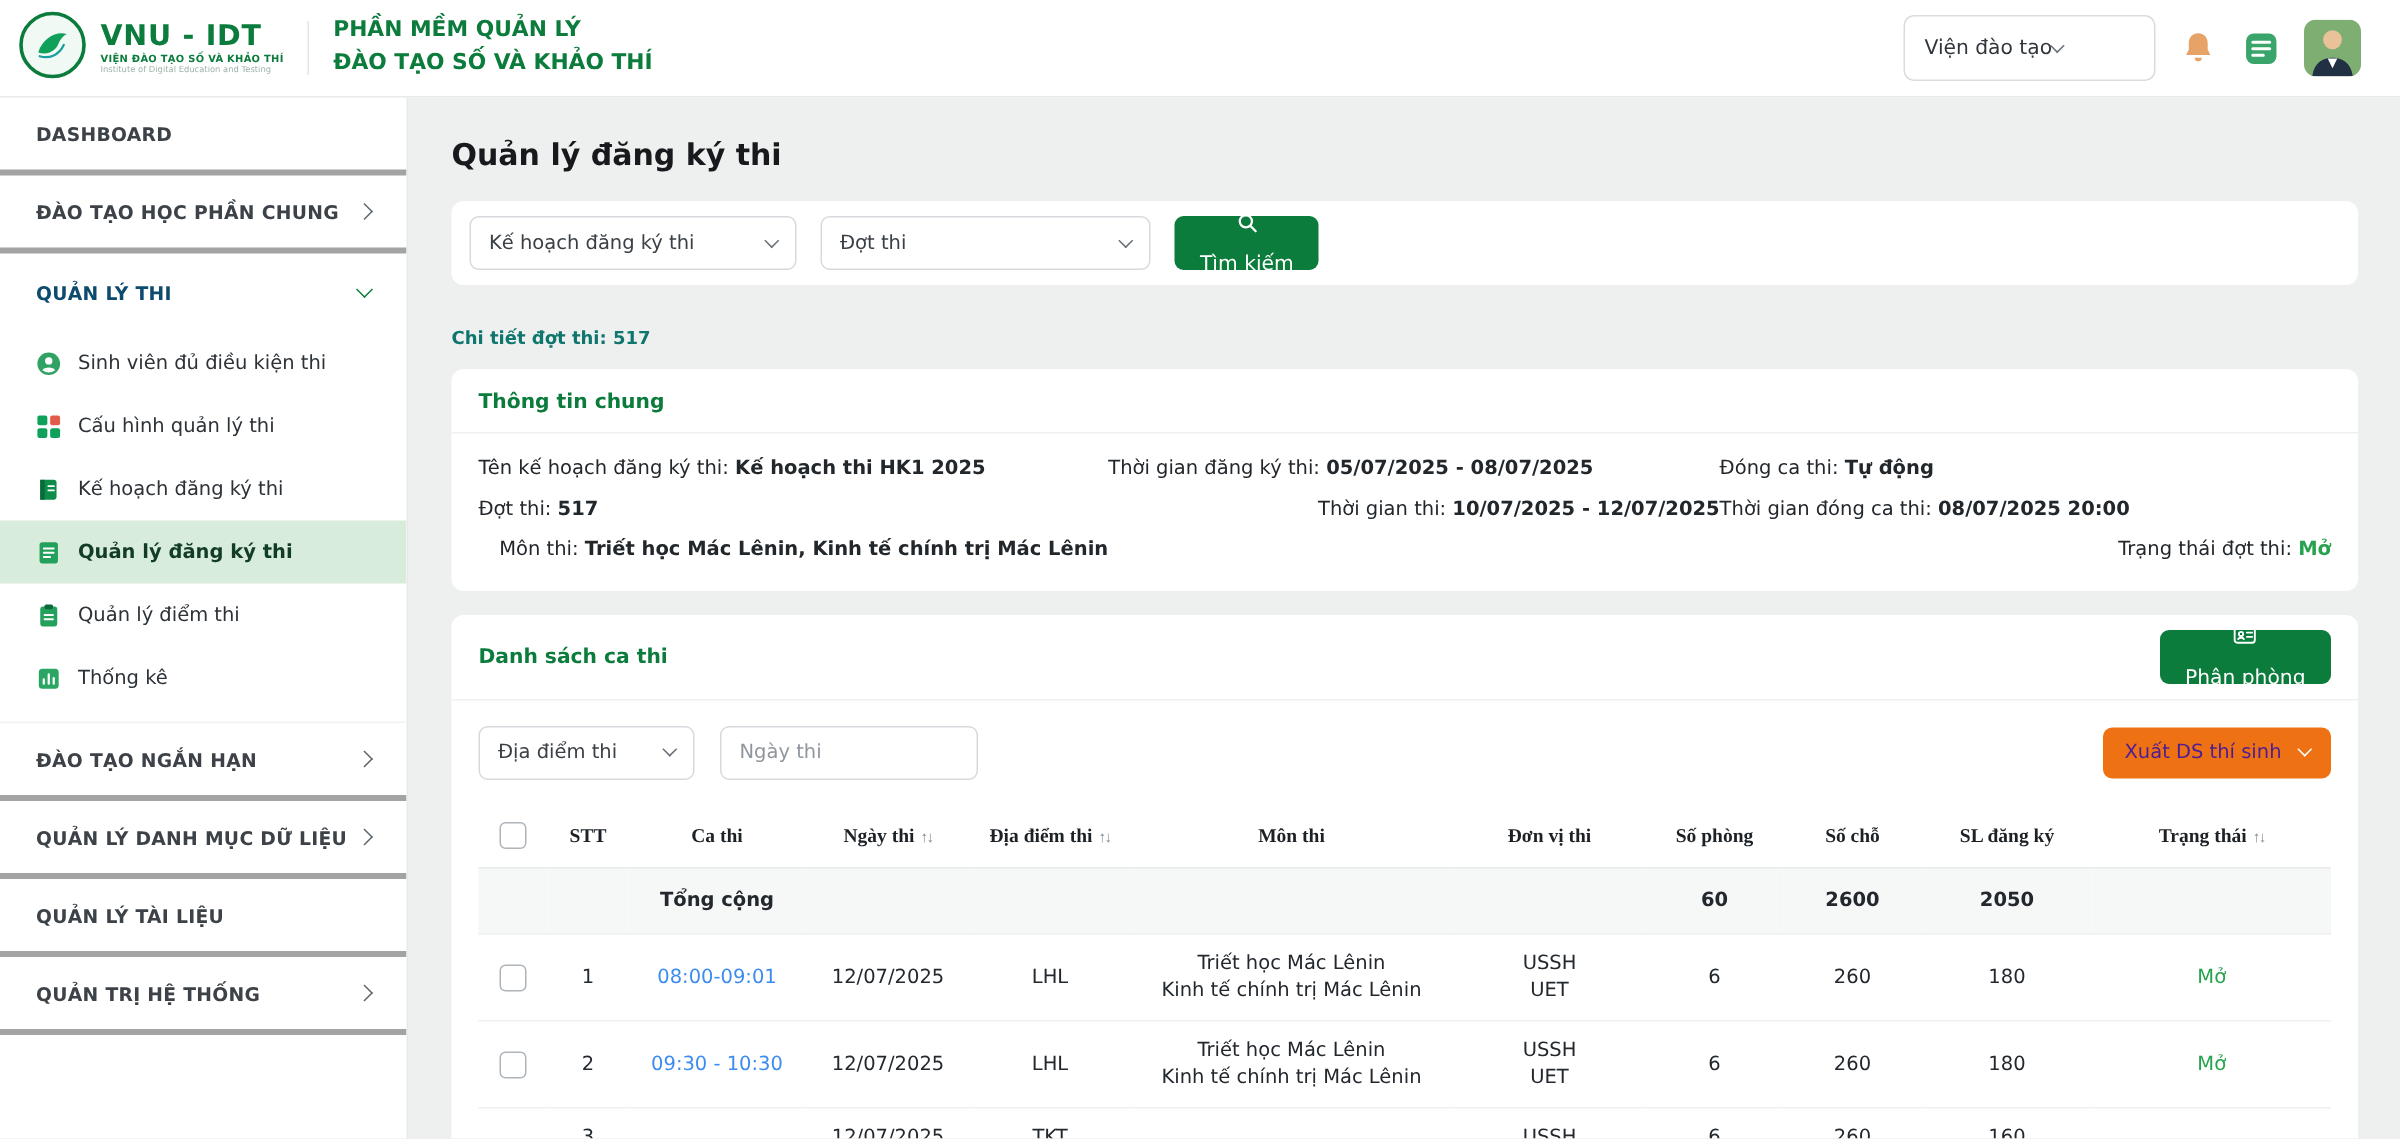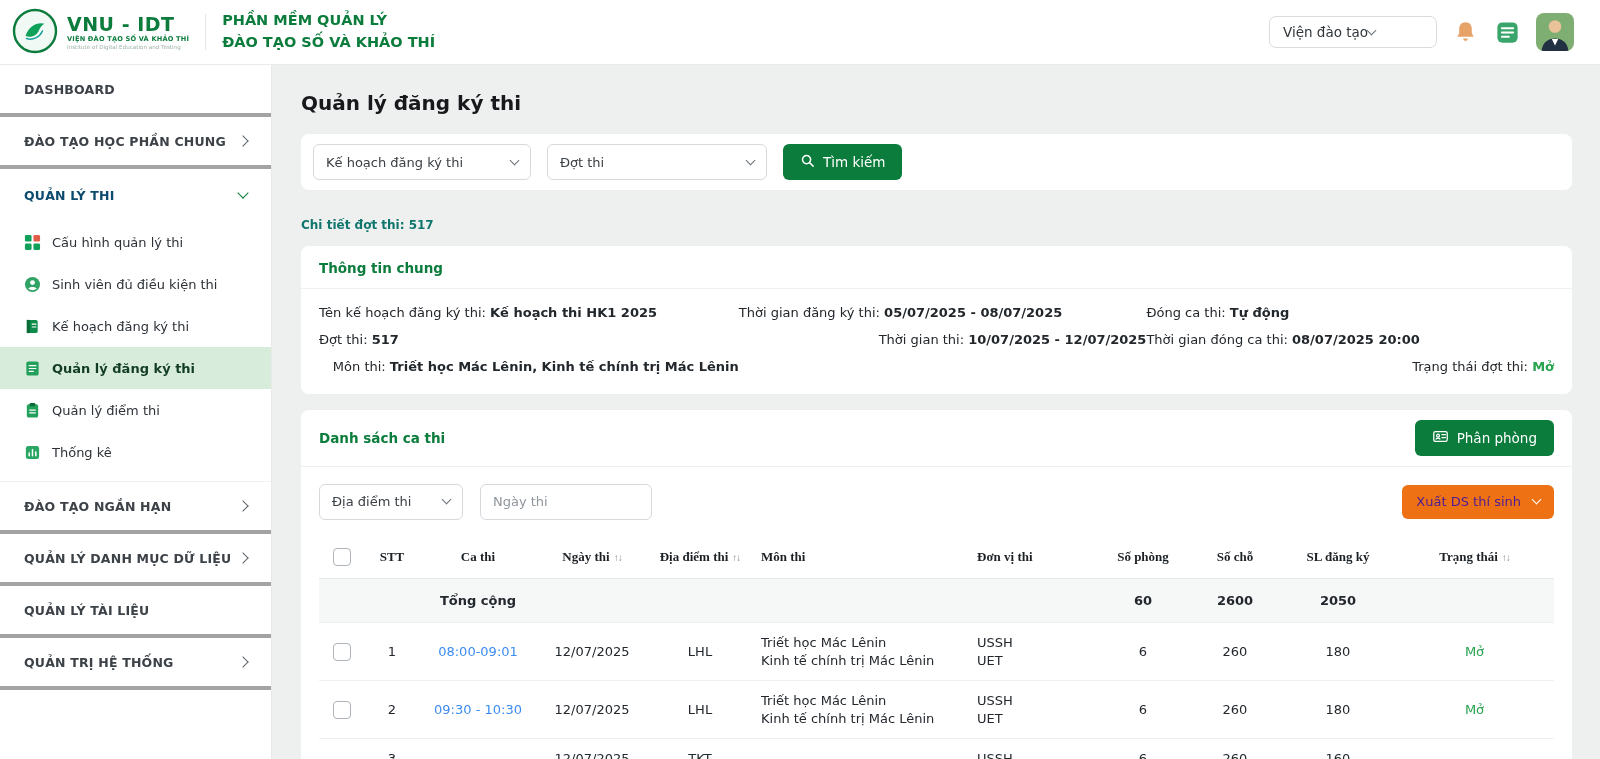--- a/index.html
+++ b/index.html
@@ -13,21 +13,21 @@
   .topbar { height:65px; background:#fff; border-bottom:1px solid #e9ebeb;
             display:flex; align-items:center; padding:0 26px 0 12px; position:relative; z-index:3; }
   .logo-wrap { display:flex; align-items:center; gap:9px; cursor:pointer; }
   .logo-text { line-height:1.15; }
   .logo-text .brand { color:#0b7c3c; font-weight:bold; font-size:19px; letter-spacing:.5px; }
   .logo-text .sub { color:#0b7c3c; font-size:6.6px; font-weight:bold; letter-spacing:.2px; }
   .logo-text .sub-en { color:#9fb3a7; font-size:5.6px; }
   .v-divider { width:1px; height:36px; background:#e2e6e6; margin:0 16px; }
   .app-title { color:#0b7c3c; font-weight:bold; font-size:14.5px; line-height:1.5; }
   .top-right { margin-left:auto; display:flex; align-items:center; gap:15px; }
-  .unit-select { display:flex; align-items:center; width:168px; height:32px;
+  .unit-select { display:flex; align-items:center; width:168px; height:44px;
                  border:1px solid #d8dcdf; border-radius:7px; padding:0 13px; font-size:13.5px;
                  color:#30363c; background:#fff; cursor:pointer; }
   .icon-btn { display:inline-flex; cursor:pointer; }
   .avatar { width:38px; height:38px; border-radius:8px; overflow:hidden; cursor:pointer; }
 
   
   .layout { display:flex; height:694px; }
 
   
   .sidebar { width:272px; background:#fff; border-right:1px solid #e8eaea; overflow:hidden; flex:none; }
@@ -56,21 +56,21 @@
   .page-title { font-size:20px; font-weight:bold; color:#17191c; margin:2px 0 19px; }
   .card { background:#fff; border-radius:8px; }
 
   .filter-card { display:flex; align-items:center; gap:16px; padding:10px 12px; margin-bottom:28px; }
   .select { height:36px; border:1px solid #d6dade; border-radius:6px; display:flex; align-items:center;
             justify-content:space-between; padding:0 12px; color:#3a4046; background:#fff;
             cursor:pointer; font-size:13px; }
   .select.plan { width:218px; } .select.batch { width:220px; } .select.location { width:144px; }
   .btn { display:inline-flex; align-items:center; justify-content:center; gap:8px; border:none;
          border-radius:6px; cursor:pointer; font-family:inherit; }
-  .btn-green  { background:#0b7c3c; color:#fff; height:36px; padding:0 17px; font-size:13.5px; font-weight:500; }
+  .btn-green  { background:#0b7c3c; color:#fff; height:36px; padding:0 17px; font-size:13.5px; font-weight:500;flex-direction:column; }
   .btn-orange { background:#ee7214; color:#4c1d95; height:34px; padding:0 14px; font-size:13px; font-weight:500; }
 
   .section-heading { font-size:12px; font-weight:bold; color:#0f766e; margin:0 0 14px; }
 
   .info-card { margin-bottom:16px; }
   .card-head { padding:14px 18px 12px; border-bottom:1px solid #eef0f1; }
   .card-title { color:#0b7c3c; font-weight:bold; font-size:13.5px; }
   .info-body { display:grid; grid-template-columns:1.03fr 1fr 1fr; padding:15px 18px 17px; }
   .info-line { margin-bottom:8px; font-size:13px; color:#22272c; line-height:1.45; }
   .info-line:last-child { margin-bottom:0;text-align:right; }
@@ -82,21 +82,21 @@
   .input { height:36px; border:1px solid #d6dade; border-radius:6px; padding:0 12px; width:172px;
            font-family:inherit; font-size:13px; color:#30363c; outline:none; }
   .input::placeholder { color:#8f969d; }
 
   .table-wrap { padding:2px 18px 0; }
   table.exam-table { width:100%; border-collapse:collapse; table-layout:fixed; }
   .exam-table th { padding:12px 8px; font-size:13px; font-weight:bold; color:#1c2126;
                    border-bottom:1px solid #e7e9ea; text-align:center; white-space:nowrap;font-family:Liberation Serif, serif; }
   .exam-table td { padding:11px 8px; font-size:13px; color:#23282e; border-bottom:1px solid #eef0f1;
                    text-align:center; vertical-align:middle; line-height:1.35; }
-  .exam-table th.ta-l, .exam-table td.ta-l { text-align:left; }
+  .exam-table th.ta-l, .exam-table td.ta-l { text-align:center; }
   .total-row td { background:#f6f7f7; font-weight:bold; padding:13px 8px; }
   .sort { font-size:10px; color:#858c93; margin-left:4px; letter-spacing:-1px; font-weight:normal; }
   .time-link { color:#3c8cf0; cursor:pointer; }
   .status { color:#27a24f; }
   .cbx { width:18px; height:18px; border:1.6px solid #aeb4ba; border-radius:4px; display:inline-block;
          background:#fff; cursor:pointer; vertical-align:middle; }
   th.sortable { cursor:pointer; }
 </style>
 </head>
 <body>
@@ -161,37 +161,37 @@
     </div>
     <div class="side-section active no-border">
       <span class="lbl">QUẢN LÝ THI</span>
       <span class="chev down green"></span>
     </div>
 
     <div class="side-children">
       <div class="side-child">
         <span class="ic">
           <svg width="17" height="17" viewBox="0 0 18 18">
+            <circle cx="9" cy="9" r="8" fill="#2fa264"></circle>
+            <circle cx="9" cy="7" r="2.6" fill="#fff"></circle>
+            <path d="M4.5 13.6c.9-2.7 8.1-2.7 9 0a8 8 0 01-9 0z" fill="#fff"></path>
+          </svg>
+        </span>
+        <span>Sinh viên đủ điều kiện thi</span>
+      </div>
+      <div class="side-child">
+        <span class="ic">
+          <svg width="17" height="17" viewBox="0 0 18 18">
             <rect x="1" y="1" width="7" height="7" rx="1.5" fill="#0fa05a"></rect>
             <rect x="10" y="1" width="7" height="7" rx="1.5" fill="#e25c4a"></rect>
             <rect x="1" y="10" width="7" height="7" rx="1.5" fill="#0fa05a"></rect>
             <rect x="10" y="10" width="7" height="7" rx="1.5" fill="#0fa05a"></rect>
           </svg>
         </span>
         <span>Cấu hình quản lý thi</span>
-      </div>
-      <div class="side-child">
-        <span class="ic">
-          <svg width="17" height="17" viewBox="0 0 18 18">
-            <circle cx="9" cy="9" r="8" fill="#2fa264"></circle>
-            <circle cx="9" cy="7" r="2.6" fill="#fff"></circle>
-            <path d="M4.5 13.6c.9-2.7 8.1-2.7 9 0a8 8 0 01-9 0z" fill="#fff"></path>
-          </svg>
-        </span>
-        <span>Sinh viên đủ điều kiện thi</span>
       </div>
       <div class="side-child">
         <span class="ic">
           <svg width="17" height="17" viewBox="0 0 18 18">
             <path d="M3 2h9.5a2 2 0 012 2v10a2 2 0 01-2 2H3z" fill="#0e8c4a"></path>
             <rect x="3" y="2" width="3.2" height="14" fill="#0b6b38"></rect>
             <path d="M8.7 6.5h4M8.7 9.5h4" stroke="#fff" stroke-width="1.2" stroke-linecap="round"></path>
           </svg>
         </span>
         <span>Kế hoạch đăng ký thi</span>

